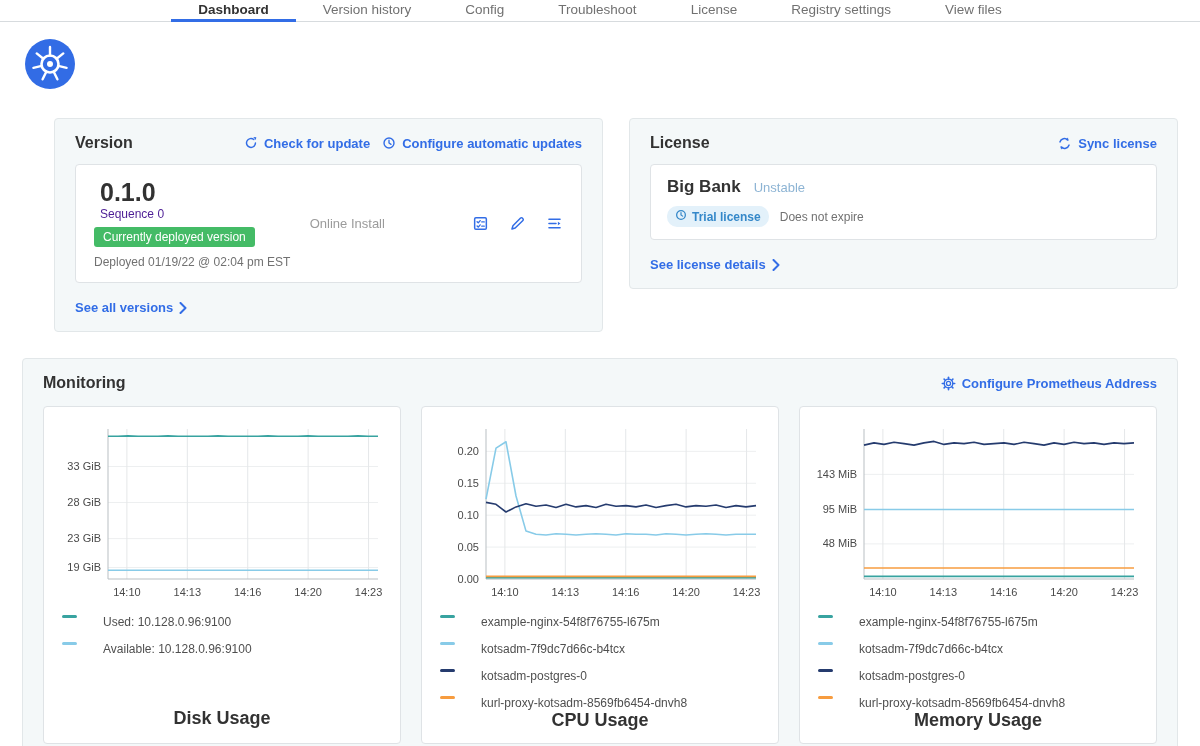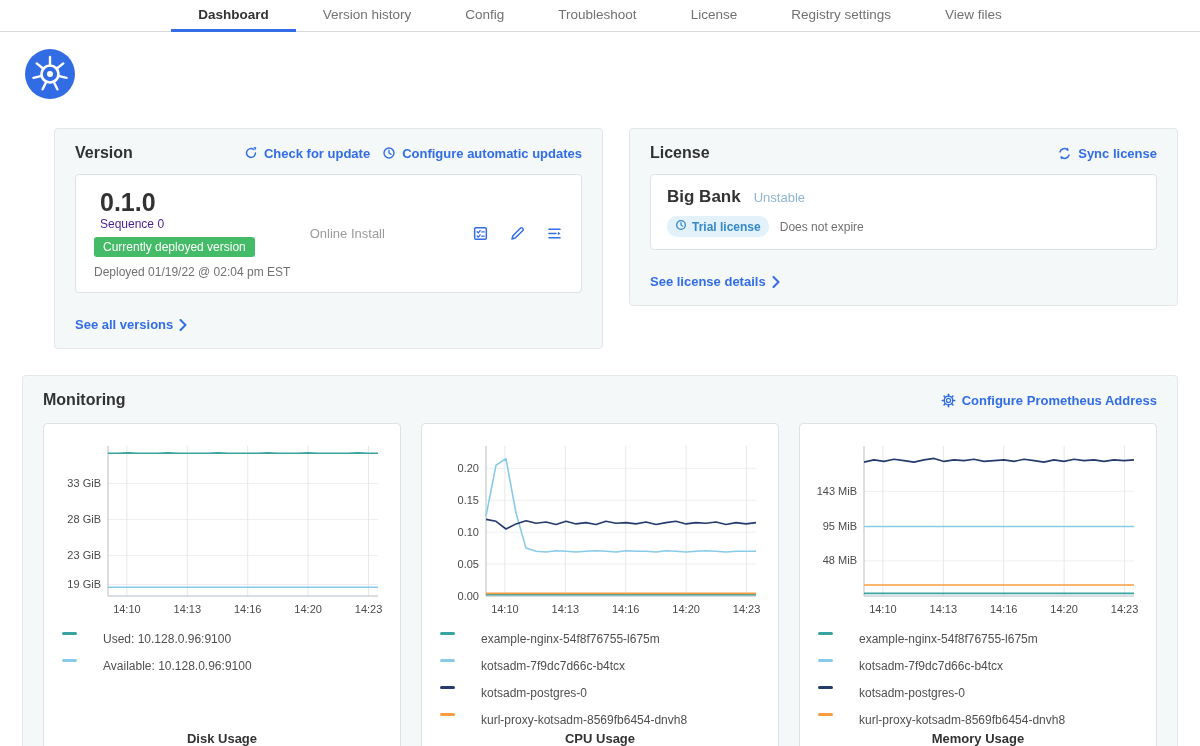--- a/index.html
+++ b/index.html
@@ -1,19 +1,19 @@
 <!DOCTYPE html>
 <html><head>
 <meta charset="utf-8">
 <style>
   * { margin:0; padding:0; box-sizing:border-box; }
   html,body { width:1200px; height:746px; background:#fff; font-family:"Liberation Sans",sans-serif; overflow:hidden; }
 
   
-  .nav { height:32px; border-bottom:1px solid #d7dbde; display:flex; justify-content:center; align-items:stretch; background:#fff; }
+  .nav { height:22px; border-bottom:1px solid #d7dbde; display:flex; justify-content:center; align-items:stretch; background:#fff; }
   .tab { display:flex; align-items:center; padding:0 27px; font-size:13.5px; color:#717171; cursor:pointer; border-bottom:3px solid transparent; margin-bottom:-1px; }
   .tab.active { color:#323232; font-weight:700; border-bottom-color:#326de6; }
 
   
   .header { display:flex; align-items:center; gap:18px; padding:16px 24px 4px; }
   .header-text { display:flex; flex-direction:column; }
   .app-title { font-size:29px; font-weight:700; color:#323232; line-height:1.15; }
   .status-row { display:flex; align-items:center; gap:9px; margin-top:5px; font-size:13px; }
   .status-dot { width:8px; height:8px; border-radius:50%; background:#a3adaf; }
   .status-label { color:#717171; }
@@ -36,41 +36,41 @@
   .version-panel { margin-top:12px; display:flex; align-items:center; padding:13px 18px; }
   .version-left { width:46%; }
   .version-line { display:flex; align-items:baseline;flex-direction:column; }
   .version-number { font-size:25px; font-weight:700; color:#323232; }
   .sequence { font-size:12px; color:#4c1d95; margin-left:6px; }
   .badge-green { display:inline-block; background:#44bb66; color:#fff; font-size:12px; padding:3px 9px; border-radius:3px; margin-top:6px; }
   .deployed-text { font-size:12px; color:#717171; margin-top:8px; }
   .install-type { flex:1; font-size:13px; color:#9b9b9b; }
   .version-icons { display:flex; gap:20px; align-items:center; }
   .icon-btn { cursor:pointer; display:inline-flex; }
-  .see-link { margin-top:24px; display:inline-flex; }
+  .see-link { margin-top:17px; display:inline-flex; }
 
   
   .license-panel { margin-top:12px; padding:12px 16px; }
   .customer-row { display:flex; align-items:baseline; gap:13px; }
   .customer-name { font-size:17px; font-weight:700; color:#323232; }
   .channel { font-size:13px; color:#8db4d4; }
   .license-meta { display:flex; align-items:center; gap:11px; margin-top:9px; }
   .badge-trial { display:inline-flex; align-items:center; gap:5px; background:#e3f1fa; color:#3588c9; font-size:12px; font-weight:600; padding:3px 8px; border-radius:10px; }
   .expire-text { font-size:12px; color:#717171; }
 
   
   .monitoring { margin:26px 22px 0; }
   .charts-row { display:flex; gap:20px; margin-top:14px; }
   .chart-card { flex:1; background:#fff; border:1px solid #dfe3e6; border-radius:4px; padding:12px 12px 10px; height:338px; display:flex; flex-direction:column; }
   .chart-plot { height:186px; }
   .chart-legend { margin-top:10px; display:flex; flex-direction:column; gap:13px; padding-left:6px; }
   .legend-item { display:flex; gap:26px; }
   .legend-swatch { width:15px; height:3px; border-radius:1.5px; flex:none; }
   .legend-label { font-size:12px; color:#4f4f4f; }
-  .chart-title { margin-top:auto; text-align:center; font-size:13px; font-weight:700; color:#323232; padding-bottom:4px; }
+  .chart-title { margin-top:auto; text-align:center; font-size:18px; font-weight:700; color:#323232; padding-bottom:4px; }
 </style>
 </head>
 <body>
 
 <div class="page">
 
   <nav class="nav">
       <div class="tab active">Dashboard</div>
       <div class="tab">Version history</div>
       <div class="tab">Config</div>

